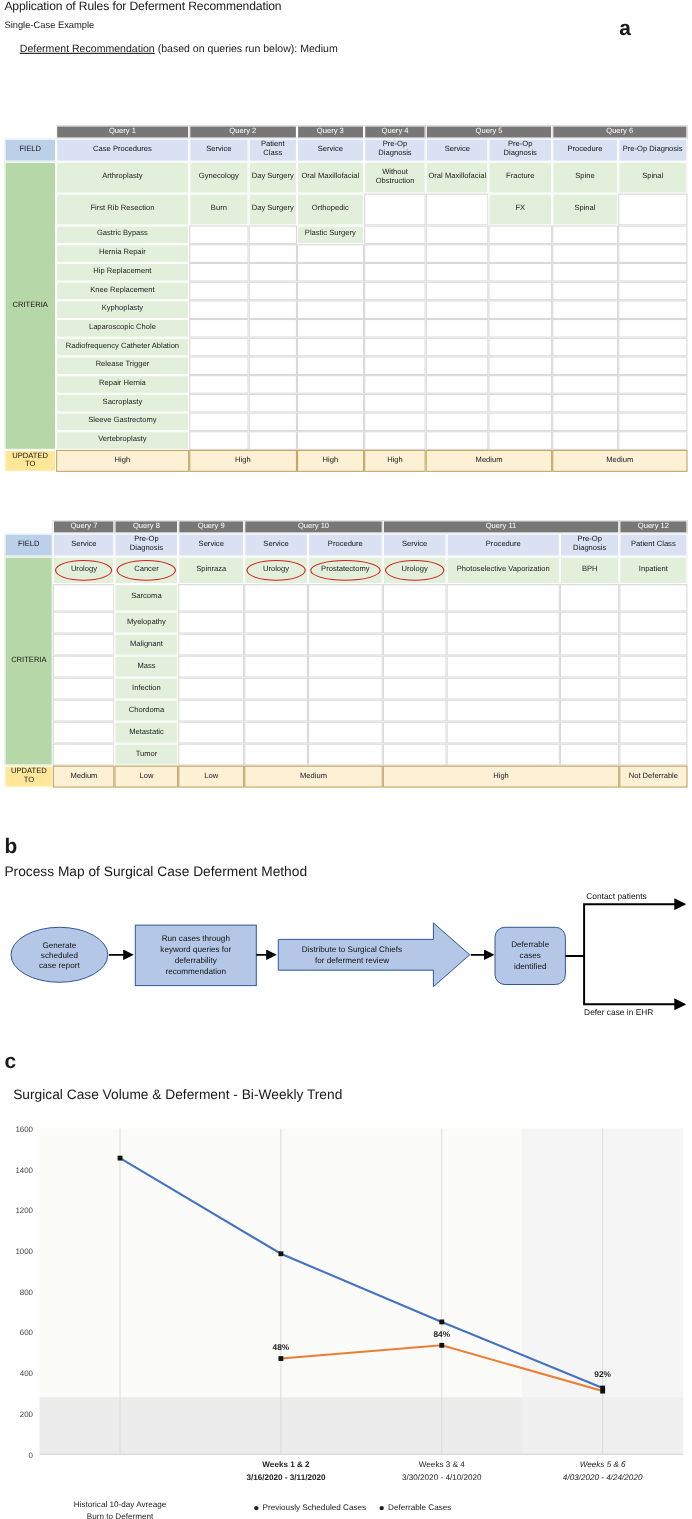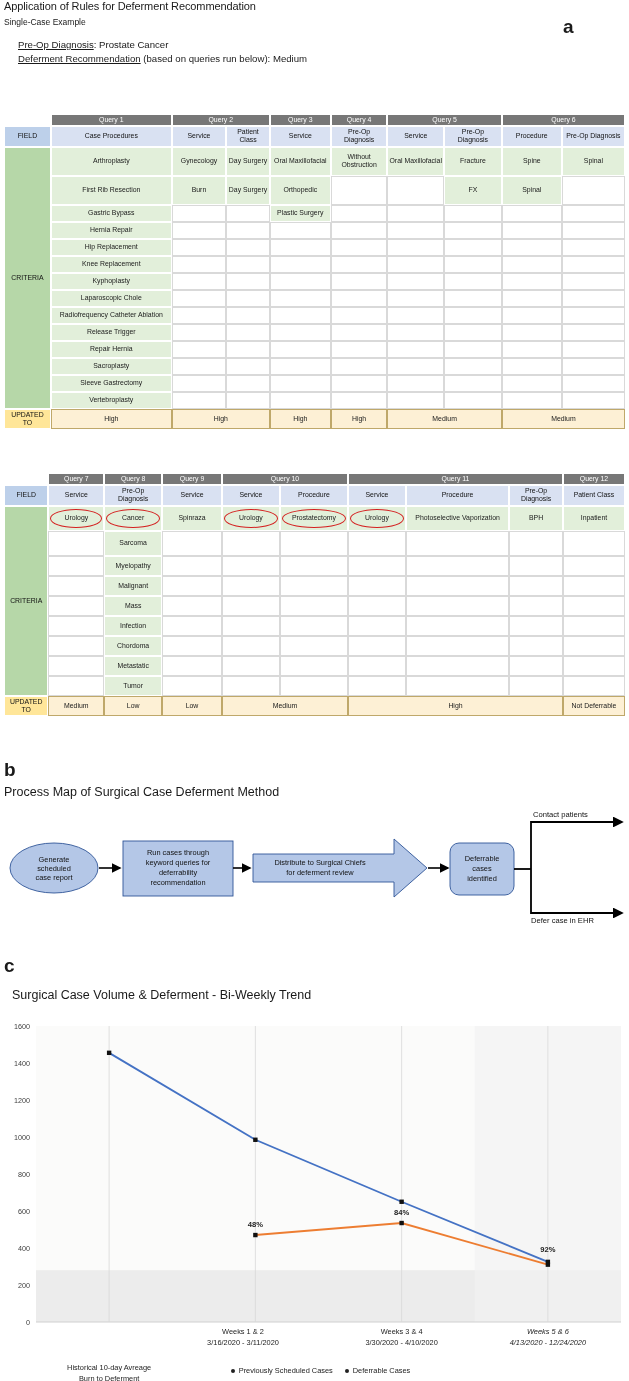--- a/index.html
+++ b/index.html
@@ -60,21 +60,20 @@
   .ellipse-mark { position:absolute; border:1.4px solid #d42020; border-radius:50%; pointer-events:none; }
 </style>
 </head>
 <body>
 
 <div class="hdr-title">Application of Rules for Deferment Recommendation</div>
 <div class="hdr-sub">Single-Case Example</div>
 <div class="panel-letter" id="letter-a">a</div>
 
 <div class="meta-list">
-  <div><span class="k">Pre-Op Diagnosis</span><span>: Prostate Cancer</span></div>
   <div><span class="k">Deferment Recommendation</span><span> (based on queries run below): Medium</span></div>
 </div>
 
 <table class="tbl" id="table-a">
     <colgroup>
       <col style="width:43px">
       <col style="width:111px">
       <col style="width:50px">
       <col style="width:40px">
       <col style="width:56px">
@@ -494,31 +493,31 @@
     <rect x="545.675" y="244.45000000000002" width="4.4" height="4.4" fill="#111"></rect>
     <text class="dlabel" x="255.375" y="209.05">48%</text>
     <text class="dlabel" x="401.625" y="197.025">84%</text>
     <text class="dlabel" x="547.875" y="233.875">92%</text>
   </svg>
 <div id="xaxis">
     <div class="xcat" style="left:29.125px;width:160px;top:0px;margin-top:36px;">
       <div>Historical 10-day Avreage</div>
       <div>Burn to Deferment</div>
     </div>
-    <div class="xcat" style="left:163px;width:160px;top:0px;">
+    <div class="xcat" style="left:180px;width:160px;top:0px;font-weight:bold;">
       <div>Weeks 1 &amp; 2</div>
       <div>3/16/2020 - 3/11/2020</div>
     </div>
     <div class="xcat" style="left:321.625px;width:160px;top:0px;">
       <div>Weeks 3 &amp; 4</div>
       <div>3/30/2020 - 4/10/2020</div>
     </div>
     <div class="xcat" style="left:467.875px;width:160px;top:0px;font-style:italic;">
       <div>Weeks 5 &amp; 6</div>
-      <div>4/13/2020 - 12/24/2020</div>
+      <div>4/03/2020 - 4/24/2020</div>
     </div>
   </div>
 <div id="legend"><span class="sw"></span><span>Previously Scheduled Cases</span><span class="sw"></span><span>Deferrable Cases</span></div>
 
 <div class="ellipse-mark" style="left: 50.4219px; top: 508.609px; width: 51.7812px; height: 19px;"></div>
 <div class="ellipse-mark" style="left: 106.203px; top: 508.609px; width: 53.8594px; height: 19px;"></div>
 <div class="ellipse-mark" style="left: 223.984px; top: 508.609px; width: 53.8594px; height: 19px;"></div>
 <div class="ellipse-mark" style="left: 281.844px; top: 508.609px; width: 64.1875px; height: 19px;"></div>
 <div class="ellipse-mark" style="left: 350.031px; top: 508.609px; width: 53.8594px; height: 19px;"></div>
 

